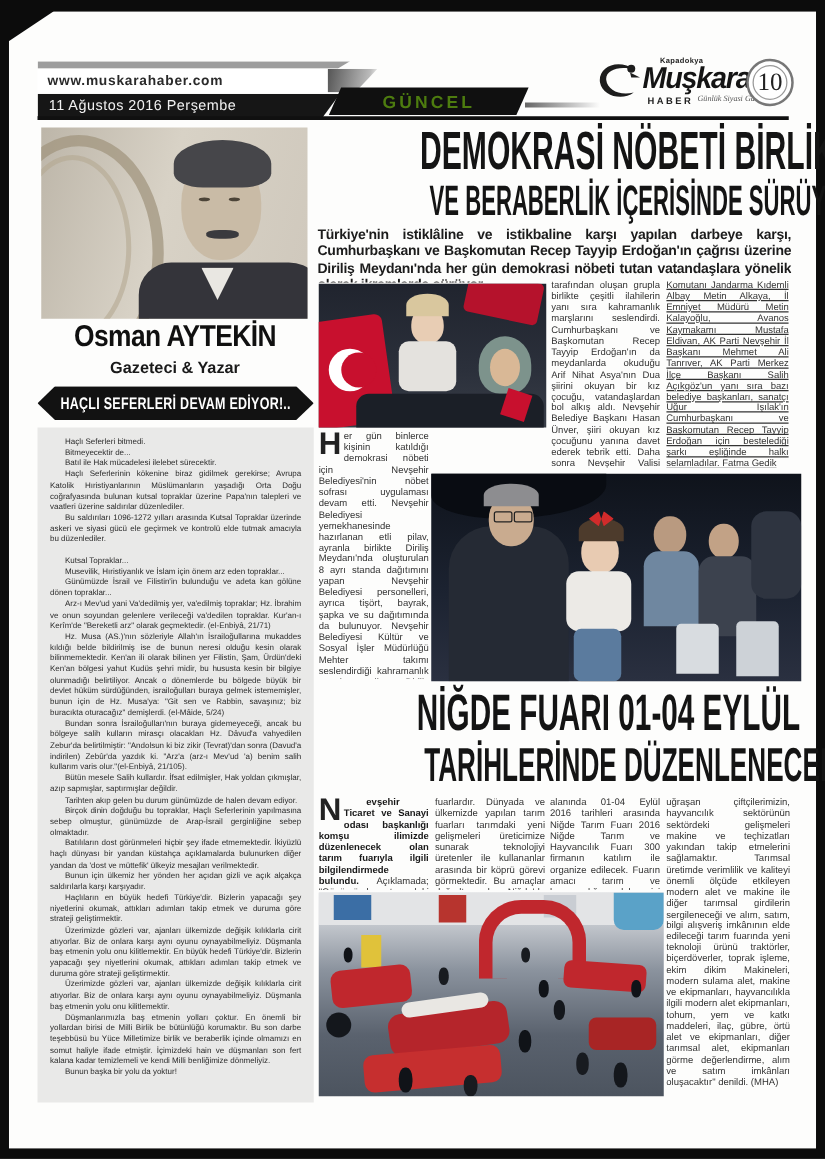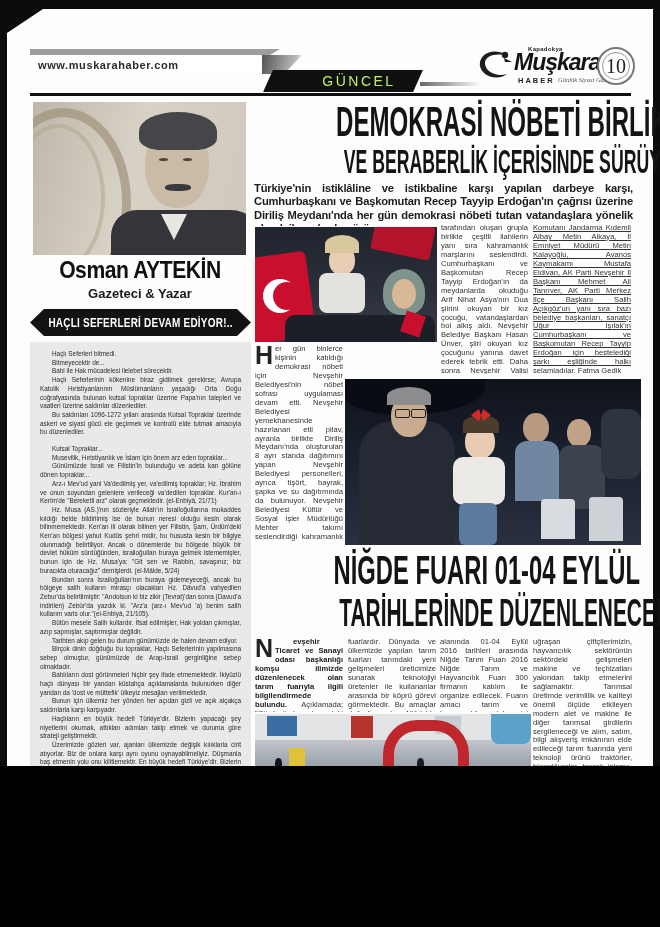--- a/index.html
+++ b/index.html
@@ -1,35 +1,35 @@
 <!DOCTYPE html>
 <html lang="tr"><head>
 <meta charset="utf-8">
 <style>
   html,body{margin:0;padding:0;}
   body{background:#000;font-family:"Liberation Sans",sans-serif;}
-  .canvas{position:relative;width:660px;height:766px;background:#0c0c0c;overflow:hidden;}
+  .canvas{position:relative;width:660px;height:927px;background:#0c0c0c;overflow:hidden;}
   .page{position:absolute;left:7px;top:9px;width:646px;height:910px;background:#fdfdfc;
         clip-path:polygon(36px 0,100% 0,100% 100%,0 100%,0 24px);}
   .abs{position:absolute;}
 
   
   .hdr-gray-strip{left:30px;top:49px;width:250px;height:6px;background:#9d9d9d;
                   clip-path:polygon(0 0,100% 0,calc(100% - 10px) 100%,0 100%);}
   .hdr-site{left:30px;top:55px;width:240px;height:19px;background:#fff;display:flex;align-items:center;
             font-size:11px;font-weight:bold;letter-spacing:.6px;color:#2a2a2a;padding-left:8px;box-sizing:border-box;}
   .hdr-site-wedge{left:262px;top:55px;width:40px;height:19px;
                   background:linear-gradient(100deg,#555 0%,#bbb 80%,transparent 100%);
                   clip-path:polygon(0 0,100% 0,55% 100%,0 100%);}
   .hdr-date{left:30px;top:75px;width:242px;height:19px;background:#161616;display:flex;align-items:center;
             color:#f2f2f2;font-size:11.5px;letter-spacing:.4px;padding-left:9px;box-sizing:border-box;
             clip-path:polygon(0 0,100% 0,calc(100% - 14px) 100%,0 100%);}
   .hdr-guncel{left:268px;top:70px;width:150px;height:22px;background:#101010;transform:skewX(-24deg);}
-  .hdr-guncel-label{left:284px;top:70px;width:150px;height:22px;display:flex;align-items:center;justify-content:center;
-            color:#bef264;font-size:14px;font-weight:normal;letter-spacing:2.5px;}
+  .hdr-guncel-label{left:268px;top:70px;width:150px;height:22px;display:flex;align-items:center;justify-content:center;
+            color:#4d7c0f;font-size:14px;font-weight:bold;letter-spacing:2.5px;}
   .hdr-guncel-tail{left:420px;top:82px;width:60px;height:4px;
             background:linear-gradient(90deg,#666,#ddd 80%,transparent);}
   .hdr-rule{left:30px;top:93px;width:601px;height:3px;background:#101010;}
 
   .logo{left:474px;top:46px;width:120px;height:46px;}
   .logo-region{position:absolute;left:54px;top:0;font-size:6px;font-weight:bold;color:#222;letter-spacing:.3px;}
   .logo-name{position:absolute;left:40px;top:3px;font-size:23px;font-weight:bold;font-style:italic;
              letter-spacing:-1px;color:#141414;transform:scaleY(1.05);}
   .logo-sub{position:absolute;left:44px;top:30px;font-size:7.5px;font-weight:bold;letter-spacing:2px;color:#222;}
   .logo-tagline{position:absolute;left:84px;top:30px;font-size:6.5px;font-style:italic;
@@ -103,20 +103,21 @@
 </style>
 </head>
 <body>
 
 <div class="canvas">
   <div class="page"></div>
 
   <div class="abs hdr-gray-strip"></div>
   <div class="abs hdr-site">www.muskarahaber.com</div>
   <div class="abs hdr-site-wedge"></div>
+  <div class="abs hdr-date">11 Ağustos 2016 Perşembe</div>
   <div class="abs hdr-guncel"></div>
   <div class="abs hdr-guncel-label">GÜNCEL</div>
   <div class="abs hdr-guncel-tail"></div>
 
   <div class="abs logo">
     <svg width="46" height="36" viewBox="0 0 46 36" style="position:absolute;left:0;top:2px;">
       <path d="M34 8 C20 -2 4 6 6 18 C8 29 24 33 33 26 C22 29 12 24 11 16 C10 8 22 4 34 8 Z" fill="#1d1d1d"></path>
       <circle cx="31" cy="7" r="3.2" fill="#1d1d1d"></circle>
       <path d="M30 10 L38 14 L31 14 Z" fill="#1d1d1d"></path>
     </svg>

